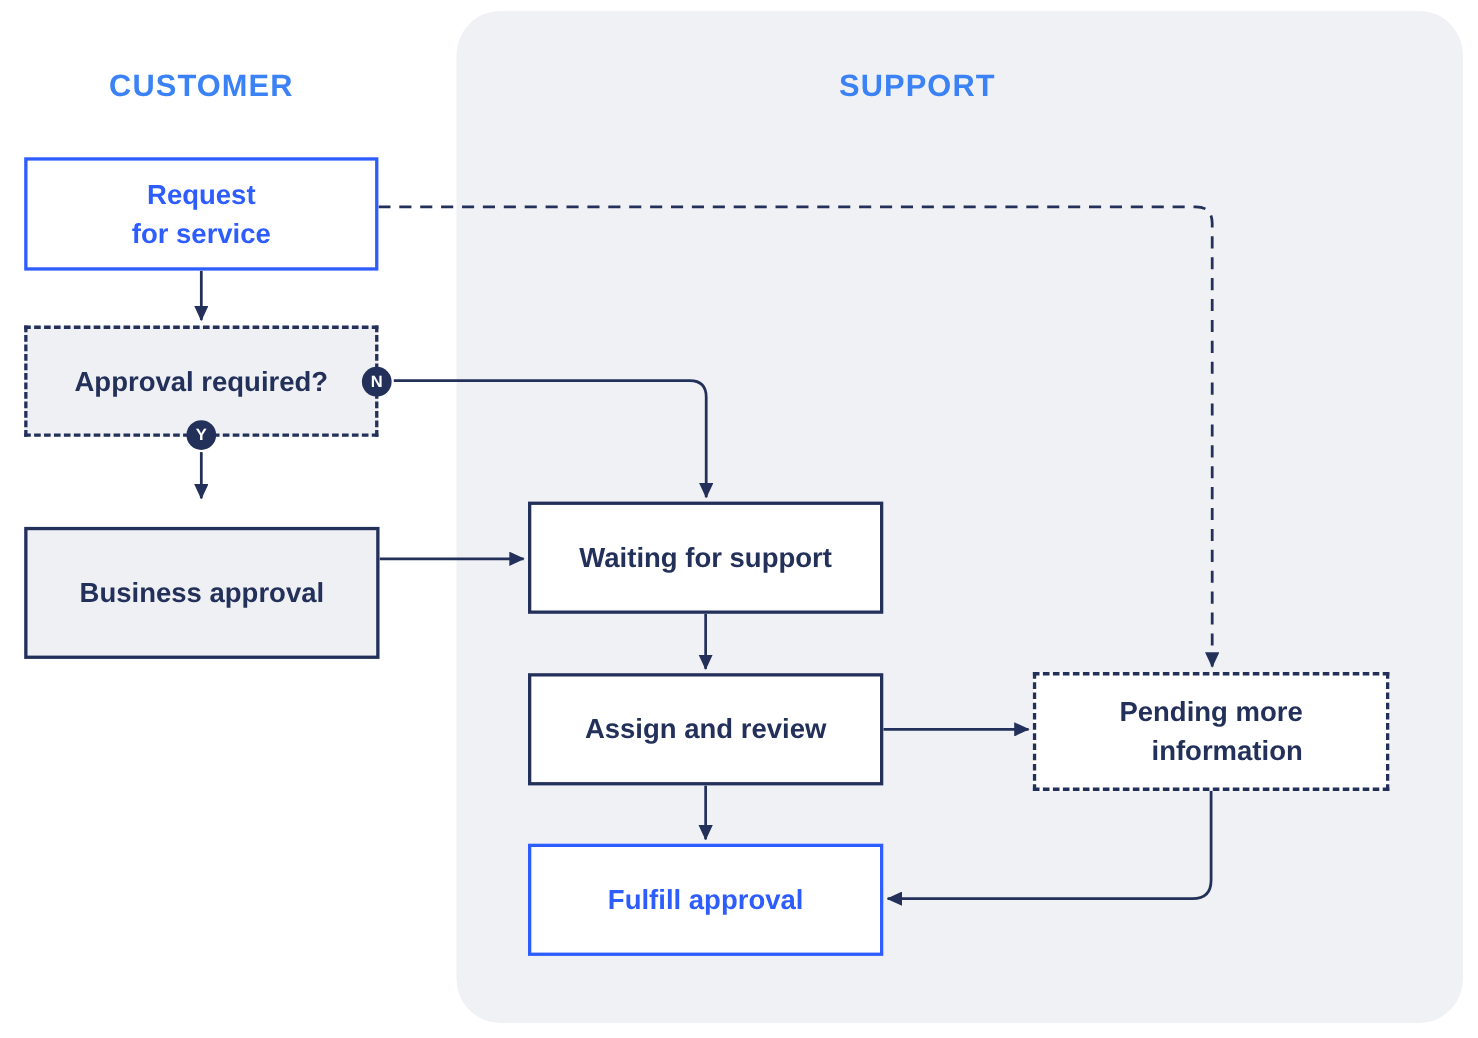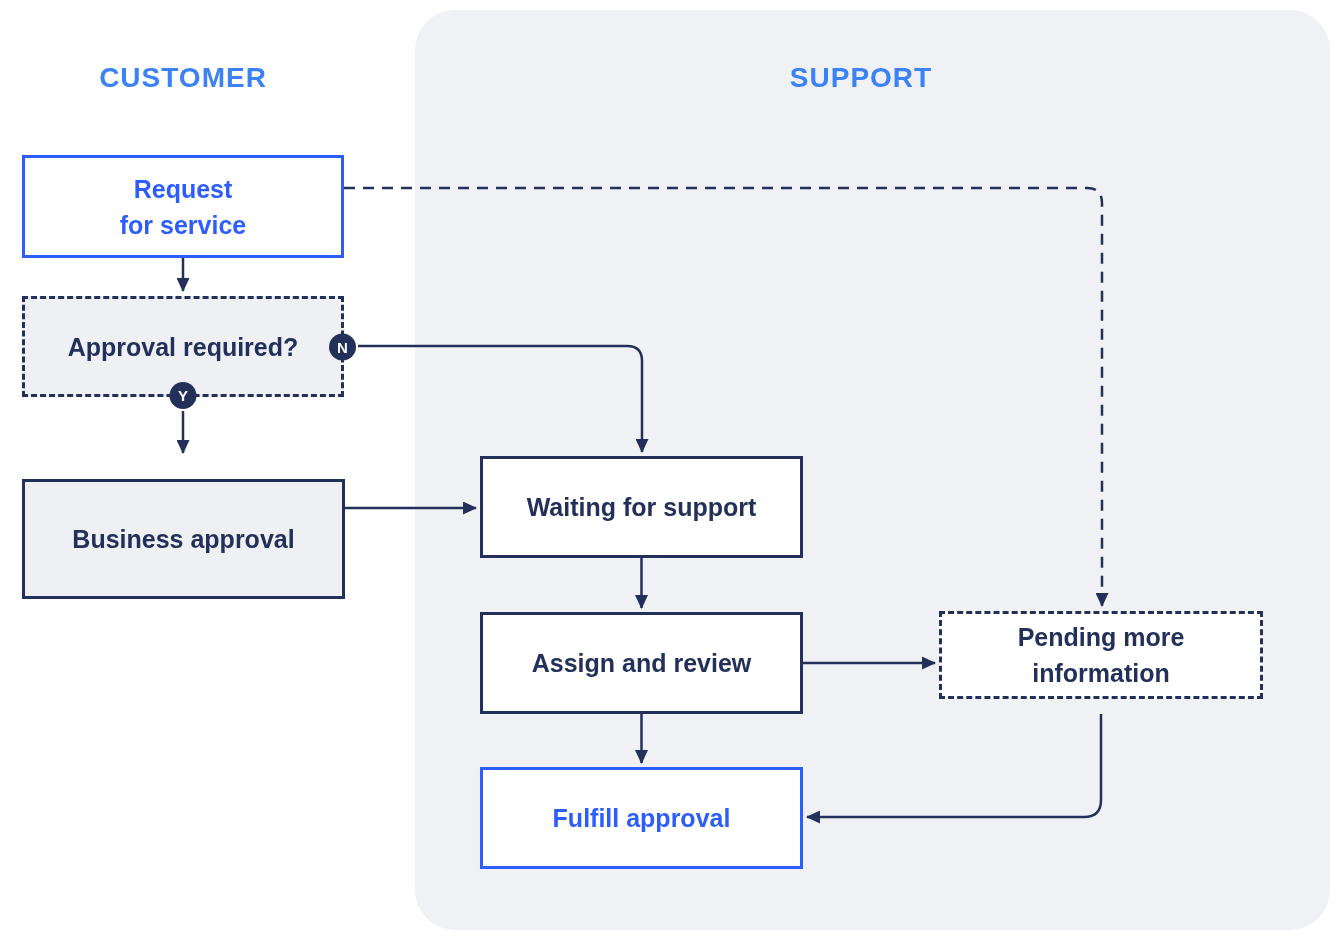--- a/index.html
+++ b/index.html
@@ -37,21 +37,21 @@
     top: 62px;
     width: 322px;
     text-align: center;
     font-size: 28px;
     font-weight: 700;
     letter-spacing: 1px;
     color: #3b82f6;
     z-index: 2;
   }
   .lane-title.customer { left: 22px; }
-  .lane-title.support  { left: 700px; }
+  .lane-title.support  { left: 673px; }
   .node {
     position: absolute;
     box-sizing: border-box;
     display: flex;
     align-items: center;
     justify-content: center;
     text-align: center;
     font-size: 25px;
     font-weight: 600;
     line-height: 36px;
@@ -60,26 +60,26 @@
     border: 3px solid #22305A;
     z-index: 2;
     white-space: pre-line;
   }
   .node.blue {
     border-color: #2D5CFF;
     color: #2D5CFF;
   }
   .node.dashed { border-style: dashed; }
   .node.grayfill { background: #EFF0F4; }
-  .node.request  { left: 22px;  top: 155px; width: 322px; height: 103px; }
+  .node.request  { left: 22px;  top: 143px; width: 322px; height: 103px; }
   .node.approval { left: 22px;  top: 296px; width: 322px; height: 101px; }
   .node.business { left: 22px;  top: 467px; width: 323px; height: 120px; margin-top: 12px; }
   .node.waiting  { left: 480px; top: 456px; width: 323px; height: 102px; }
   .node.assign   { left: 480px; top: 612px; width: 323px; height: 102px; }
-  .node.pending  { left: 939px; top: 611px; width: 324px; height: 88px; }
+  .node.pending  { left: 939px; top: 611px; width: 324px; height: 108px; text-align: right; }
   .node.fulfill  { left: 480px; top: 767px; width: 323px; height: 102px; }
   .badge {
     position: absolute;
     width: 27px;
     height: 27px;
     border-radius: 50%;
     background: #22305A;
     color: #FFFFFF;
     font-size: 15px;
     font-weight: 700;

